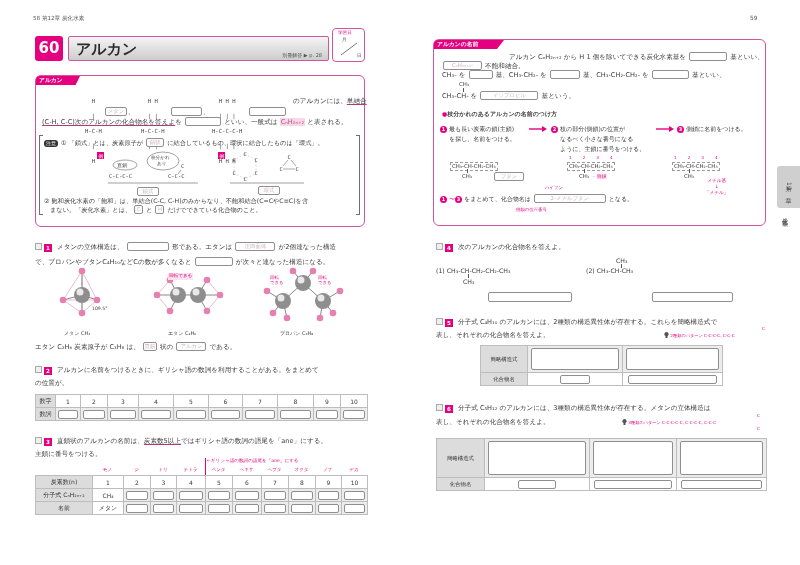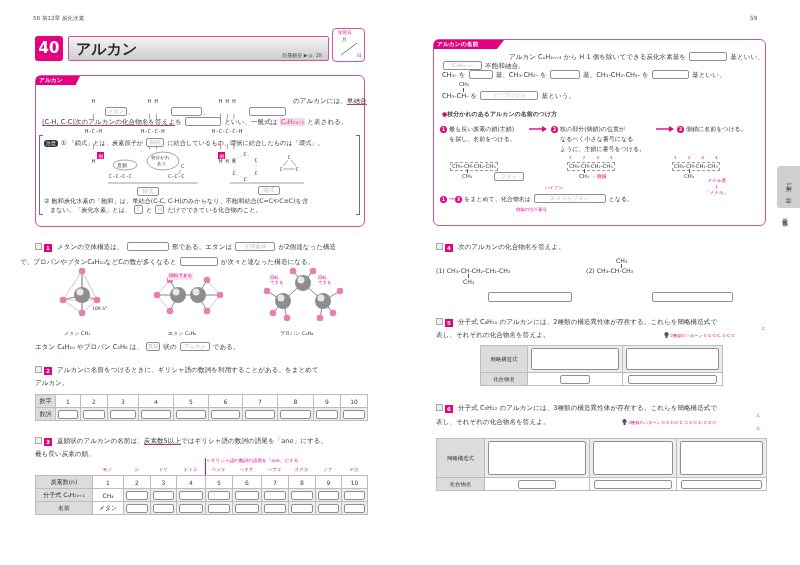--- a/index.html
+++ b/index.html
@@ -40,21 +40,21 @@
 </style>
 </head>
 <body>
 
 <div class="abs sm" style="left:33px;top:15px;font-size:5.6px;color:#555">
   <span>58</span>
   <span>第12章</span>
   <span>炭化水素</span>
 </div>
 
-<div class="abs sec-num" style="left:35px;top:36px;width:28px;height:25px">40</div>
+<div class="abs sec-num" style="left:35px;top:36px;width:28px;height:25px">60</div>
 <div class="abs sec-title" style="left:68px;top:36px;width:261px;height:25px">
   <span class="ttl">アルカン</span>
   <span class="ref">別冊解答 ▶ p. 28</span>
 </div>
 <div class="abs study" style="left:332px;top:28px;width:33px;height:34px">
   <span class="abs sm pk" style="left:5px;top:1px;font-size:4.6px">学習日</span>
   <span class="abs sm" style="left:9px;top:8px;font-size:4.6px">月</span>
   <svg class="abs" style="left:6px;top:12px" width="20" height="16">
       <line x1="18" y1="2" x2="2" y2="14" stroke="#555" stroke-width="0.8"></line>
     </svg>
@@ -153,21 +153,21 @@
   <span>だけでできている化合物のこと。</span>
 </div>
 
 <div class="abs t" style="left:35px;top:242px">
   <span class="chk"></span><span class="qn">1</span><span>メタンの立体構造は、</span>
   <span class="bx" style="width:42px"></span>
   <span>形である。エタンは</span>
   <span class="bx faint" style="width:40px">正四面体</span>
   <span>が2個連なった構造</span>
 </div>
-<div class="abs t" style="left:20px;top:257px">
+<div class="abs t" style="left:35px;top:257px">
   <span>で、プロパンやブタンC₄H₁₀などCの数が多くなると</span>
   <span class="bx" style="width:38px"></span>
   <span>が次々と連なった構造になる。</span>
 </div>
 
 <svg class="abs" style="left:40px;top:265px" width="320" height="62">
 
   <g stroke="#c77da4" stroke-width="0.5" fill="none">
     <polygon points="42,6 23,35 57,35"></polygon>
       <line x1="42" y1="6" x2="42" y2="48"></line>
@@ -252,31 +252,31 @@
 </div>
 <div class="abs sm pk" style="left:318px;top:275px;font-size:4.4px;line-height:5px">
   <div>回転</div>
   <div>できる</div>
 </div>
 <span class="abs sm" style="left:64px;top:330px;font-size:5px">メタン CH₄</span>
 <span class="abs sm" style="left:168px;top:330px;font-size:5px">エタン C₂H₆</span>
 <span class="abs sm" style="left:280px;top:330px;font-size:5px">プロパン C₃H₈</span>
 
 <div class="abs t" style="left:35px;top:342px">
-  <span>エタン C₄H₁₀ やプロパン C₃H₈ は、</span>
+  <span>エタン C₂H₆ 炭素原子が C₃H₈ は、</span>
   <span class="bx faint" style="width:14px">直鎖</span>
   <span>状の</span>
   <span class="bx faint" style="width:30px">アルカン</span>
   <span>である。</span>
 </div>
 
 <div class="abs t" style="left:35px;top:366px">
   <span class="chk"></span><span class="qn">2</span><span>アルカンに名前をつけるときに、ギリシャ語の数詞を利用することがある。をまとめて</span>
 </div>
-<div class="abs t" style="left:35px;top:379px">アルカン。</div>
+<div class="abs t" style="left:35px;top:379px">の位置が。</div>
 <table class="grid" style="left:35px;top:394px;width:332px">
   <colgroup>
       <col style="width:20px">
       <col style="width:25px">
       <col style="width:27px">
       <col style="width:31px">
       <col style="width:35px">
       <col style="width:35px">
       <col style="width:34px">
       <col style="width:35px">
@@ -310,21 +310,21 @@
     <td class="cellg"><span class="bx"></span></td>
     <td class="cellg"><span class="bx"></span></td>
     <td class="cellg"><span class="bx"></span></td>
   </tr>
 </tbody>
   </table>
 
 <div class="abs t" style="left:35px;top:437px">
   <span class="chk"></span><span class="qn">3</span><span>直鎖状のアルカンの名前は、</span><span class="ul">炭素数5以上</span><span>ではギリシャ語の数詞の語尾を「ane」にする。</span>
 </div>
-<div class="abs t" style="left:35px;top:450px">最も長い炭素の鎖。</div>
+<div class="abs t" style="left:35px;top:450px">主鎖に番号をつける。</div>
 <div class="abs sm pk" style="left:207px;top:458px;font-size:4.6px">←ギリシャ語の数詞の語尾を「ane」にする</div>
 <div class="abs" style="left:205px;top:458px;width:1px;height:17px;background:#e4007f"></div>
 <div class="abs sm pk" style="left:92px;top:467px;display:flex;font-size:4.6px">
   <span style="width:31px;text-align:center">モノ</span>
   <span style="width:27px;text-align:center">ジ</span>
   <span style="width:26px;text-align:center">トリ</span>
   <span style="width:29px;text-align:center">テトラ</span>
   <span style="width:27px;text-align:center">ペンタ</span>
   <span style="width:29px;text-align:center">ヘキサ</span>
   <span style="width:27px;text-align:center">ヘプタ</span>
@@ -531,21 +531,21 @@
   </tr>
   <tr>
     <td class="hd" style="font-size:5.4px">化合物名</td>
     <td><span class="bx" style="width:30px"></span></td>
     <td><span class="bx"></span></td>
   </tr>
 </tbody>
   </table>
 
 <div class="abs t" style="left:436px;top:404px">
-  <span class="chk"></span><span class="qn">6</span><span>分子式 C₅H₁₂ のアルカンには、3種類の構造異性体が存在する。これらを簡略構造式で</span>
+  <span class="chk"></span><span class="qn">6</span><span>分子式 C₅H₁₂ のアルカンには、3種類の構造異性体が存在する。メタンの立体構造は</span>
 </div>
 <div class="abs t" style="left:436px;top:418px">表し、それぞれの化合物名を答えよ。</div>
 <div class="abs sm pk" style="left:622px;top:419px;font-size:4.2px">
   <svg width="5" height="6" style="vertical-align:-1px">
       <circle cx="2.5" cy="2.2" r="2.1" fill="#555"></circle>
       <rect x="1.5" y="4" width="2" height="2" fill="#555"></rect>
     </svg>
   <span>3種類のパターン  C-C-C-C-C,  C-C-C-C,  C-C-C</span>
 </div>
 <span class="abs sm pk" style="left:757px;top:413px;font-size:4.2px">C</span>

